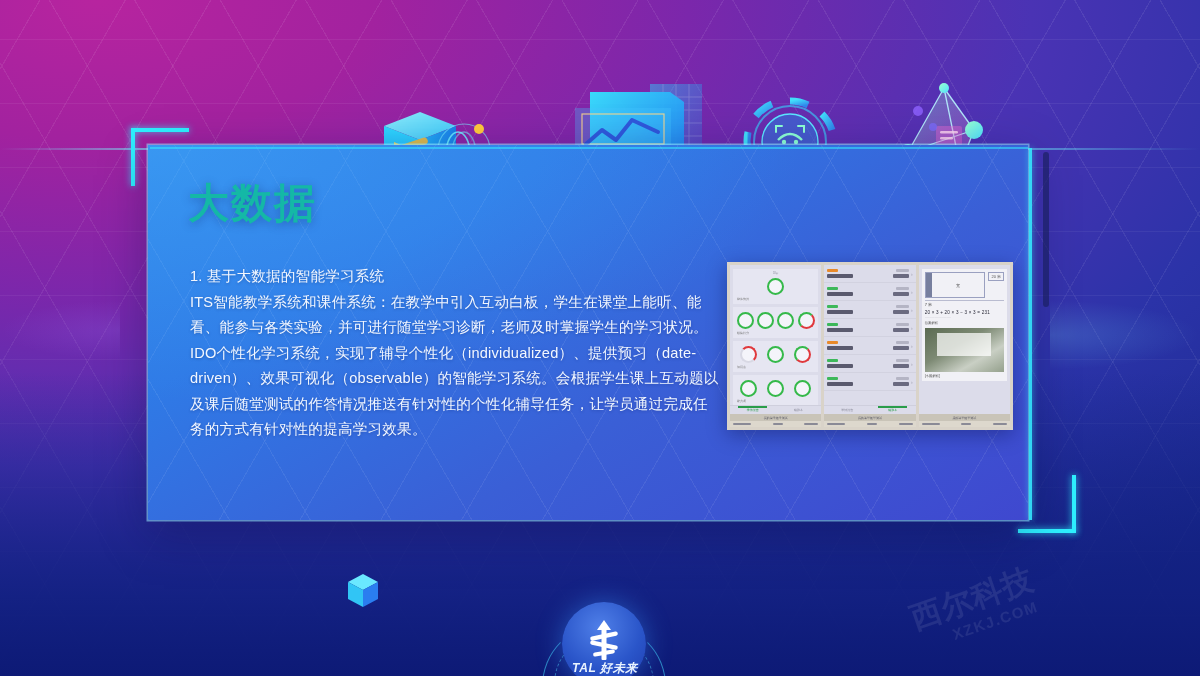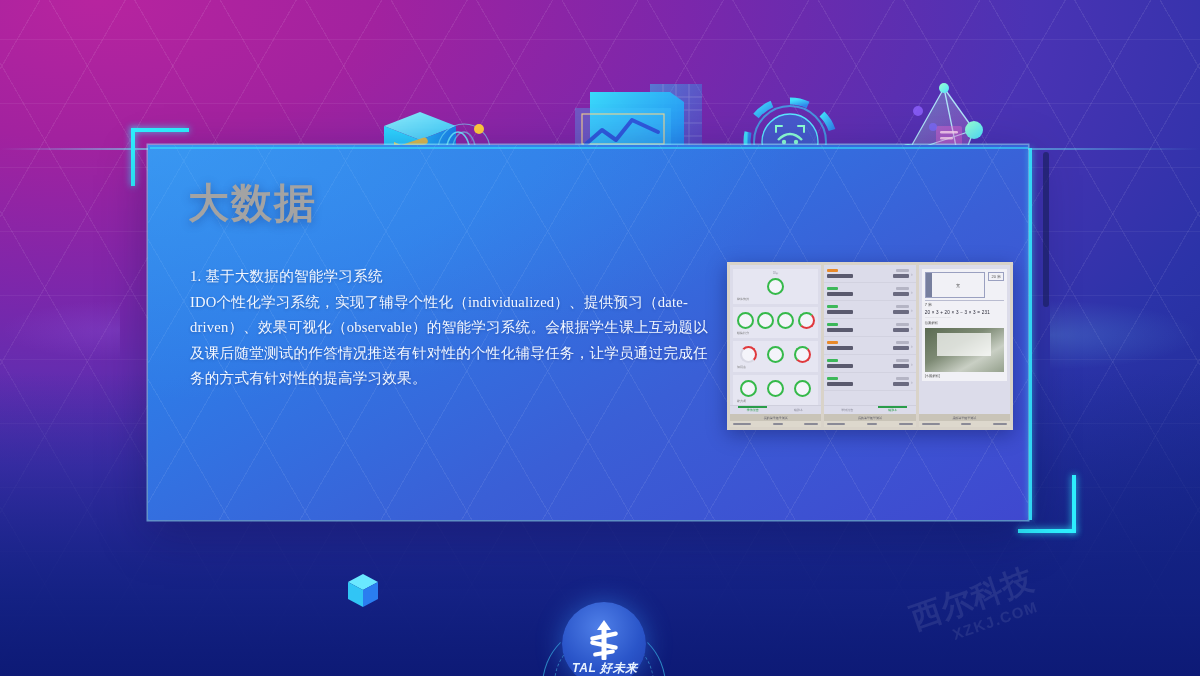--- a/index.html
+++ b/index.html
@@ -69,33 +69,33 @@
   .edge-line.top-left { left:150px; top:147px; width:878px; height:2px; opacity:.55; }
 
   .scroll-rail {
     position:absolute; left:1043px; top:152px; width:6px; height:155px;
     background:rgba(25,30,95,.65); border-radius:3px;
   }
 
   
   .title {
     position:absolute; left:188px; top:183px;
-    font-size:41px; font-weight:700; color:#a3a3a3;
+    font-size:41px; font-weight:700; color:#14b8a6;
     letter-spacing:2px; line-height:1;
     text-shadow:0 2px 10px rgba(10,20,90,.35);
   }
 
   
   .body-copy {
     position:absolute; left:190px; top:264px; width:530px;
     color:#f2f7ff; font-size:14.6px; line-height:25.5px;
     letter-spacing:.2px;
     text-shadow:0 1px 3px rgba(10,25,90,.3);
   }
-  .body-copy p { margin:0;font-family:Liberation Serif, serif; }
+  .body-copy p { margin:0; }
 
   
   .shot {
     position:absolute; left:727px; top:262px; width:286px; height:168px;
     background:#d9d3c9;
     display:flex; gap:3px; padding:3px;
     box-shadow:0 5px 18px rgba(5,10,60,.35);
   }
   .phone {
     flex:1; background:#dcdcea; position:relative; overflow:hidden;
@@ -378,20 +378,21 @@
     <div class="panel-tint"></div>
   </div>
   <div class="edge-line top-left"></div>
   <div class="edge-line right"></div>
   <div class="scroll-rail"></div>
 
   <div class="title">大数据</div>
 
   <div class="body-copy">
     <p>1. 基于大数据的智能学习系统</p>
+    <p>ITS智能教学系统和课件系统：在教学中引入互动白板，学生在课堂上能听、能看、能参与各类实验，并可进行随堂学习诊断，老师及时掌握学生的学习状况。</p>
     <p>IDO个性化学习系统，实现了辅导个性化（individualized）、提供预习（date-driven）、效果可视化（observable）的智能学习系统。会根据学生课上互动题以及课后随堂测试的作答情况推送有针对性的个性化辅导任务，让学员通过完成任务的方式有针对性的提高学习效果。</p>
   </div>
 
   <div class="shot">
 
     <div class="phone">
       <div class="ph-body">
         <div class="ring-group">
           <div class="ring-row">
             <div>

